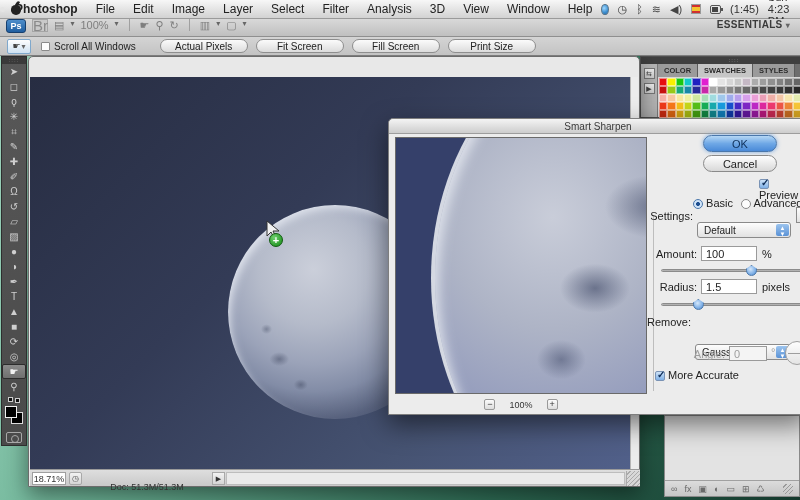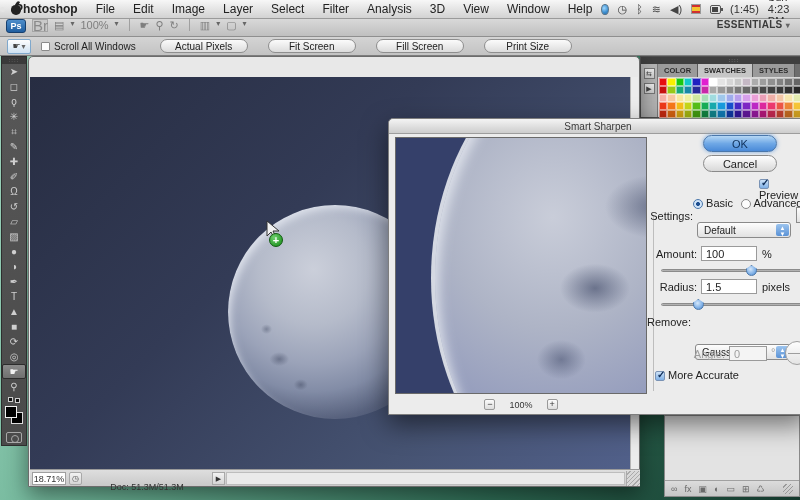--- a/index.html
+++ b/index.html
@@ -31,21 +31,21 @@
   .bar-ic { color:#7e7e7e; font-size:11px; }
   .dd { font-size:8px; color:#666; }
   .vdiv { width:1px; height:12px; background:#a0a0a0; margin:0 4px; }
   #workspace-btn { margin-left:auto; margin-right:10px; font-size:10px; font-weight:bold; color:#3a3a3a; letter-spacing:.3px; }
 
   
   #optionsbar { left:0; top:37px; width:800px; height:19px; background:linear-gradient(#d4d4d4,#c3c3c3); border-bottom:1px solid #7d7d7d; display:flex; align-items:center; z-index:20; font-size:10px; color:#222; }
   .tool-preset { width:24px; height:15px; margin-left:7px; background:linear-gradient(#fdfdfd,#cfe2f2); border:1px solid #7fa8cc; border-radius:2px; display:flex; align-items:center; justify-content:center; gap:1px; font-size:9px; color:#444; }
   .cbx { width:9px; height:9px; border:1px solid #8a8a8a; background:#fdfdfd; border-radius:1px; display:inline-block; }
   .opt-check { display:flex; align-items:center; gap:4px; margin-left:10px; }
-  .pill-group { display:flex; gap:20px; margin-left:24px; }
+  .pill-group { display:flex; gap:8px; margin-left:24px; }
   .pill { min-width:88px; padding:1px 14px; height:14px; line-height:12px; text-align:center; font-size:10px; color:#222; background:linear-gradient(#fbfbfb,#dcdcdc); border:1px solid #8e8e8e; border-radius:8px; }
 
   
   #toolpanel { left:1px; top:56px; width:26px; height:390px; background:linear-gradient(#585858,#4a4a4a); border:1px solid #2e2e2e; z-index:5; }
   #toolpanel .thead { height:7px; background:#3a3a3a; color:#888; font-size:6px; line-height:6px; text-align:center; letter-spacing:1px; }
   .tool { height:15px; display:flex; align-items:center; justify-content:center; font-size:10px; color:#cfcfcf; }
   .tool.selected { background:linear-gradient(#8b8b8b,#6f6f6f); border:1px solid #2c2c2c; border-radius:2px; color:#f2f2f2; }
   .swapper { height:10px; display:flex; justify-content:center; gap:2px; align-items:center; }
   .swapper .sq { width:5px; height:5px; border:1px solid #ccc; background:#111; }
   .fgbg { position:relative; height:26px; }

